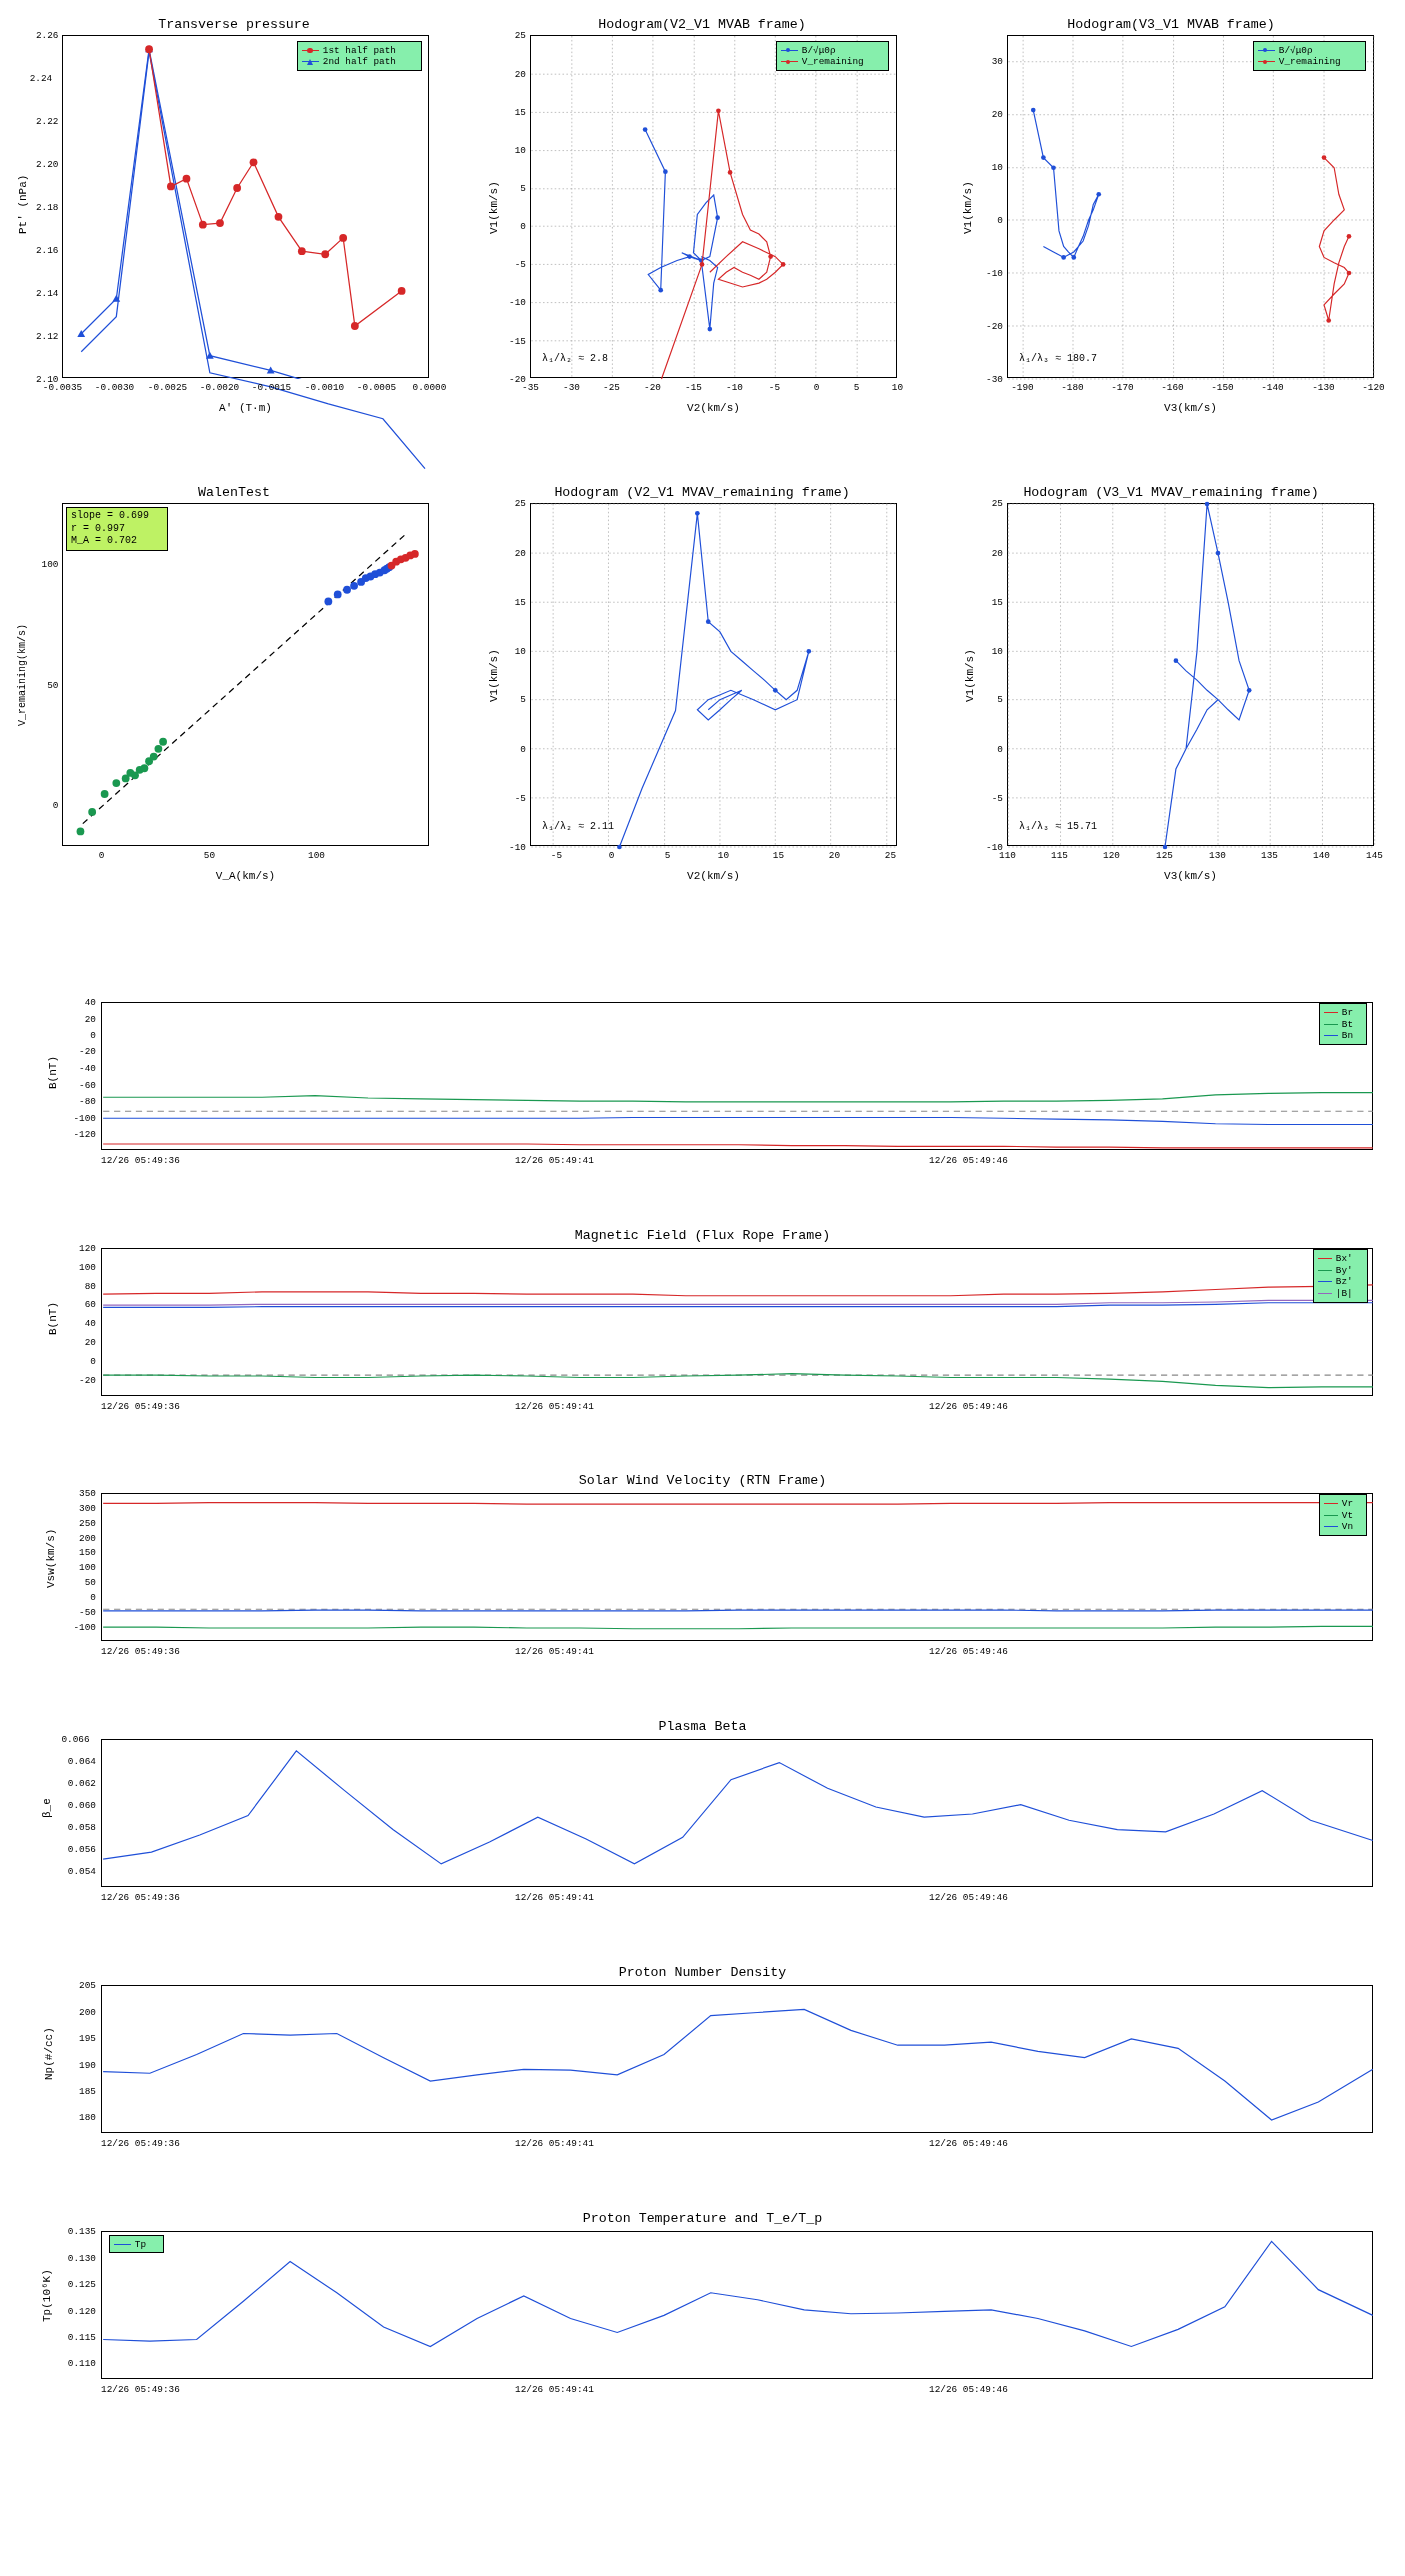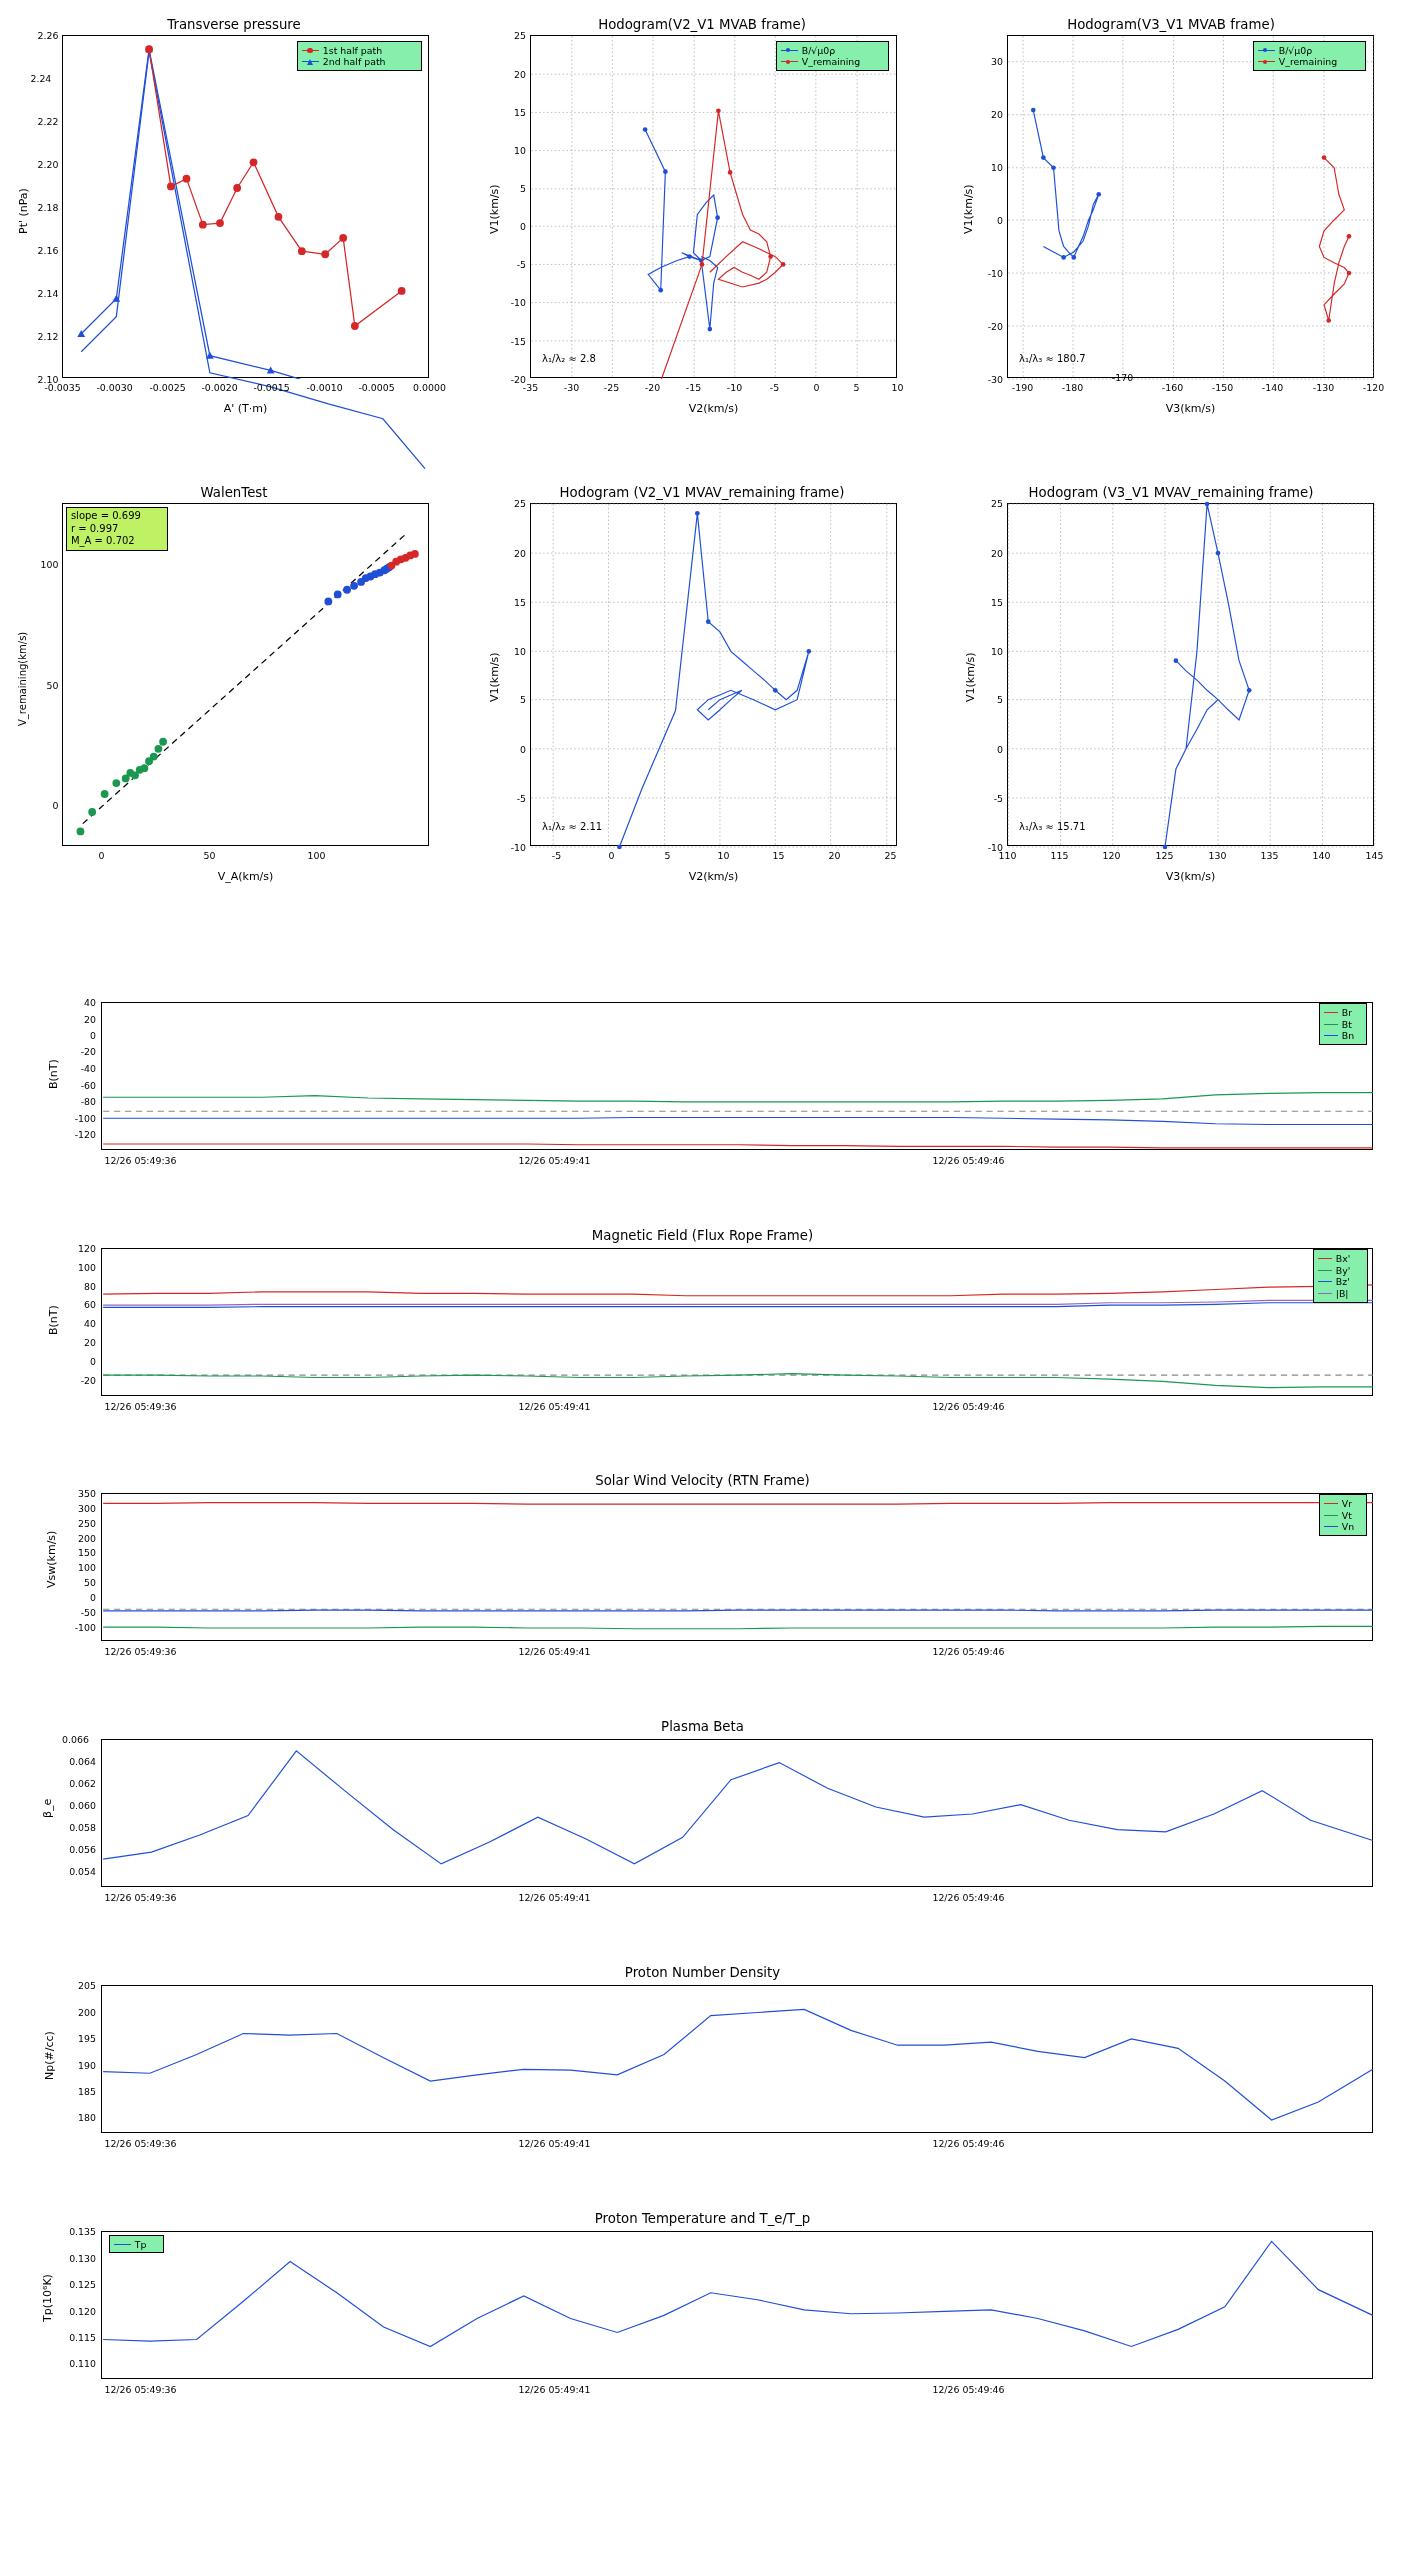--- a/index.html
+++ b/index.html
@@ -1,17 +1,17 @@
 <!DOCTYPE html>
 <html style="font-size:12.5px"><head>
 <meta charset="utf-8">
 <style>
   html,body{margin:0;padding:0;background:#ffffff;}
   body{width:1405px;height:2576px;font-family:"DejaVu Sans","Liberation Sans",sans-serif;color:#000;}
-  .page{position:relative;width:1405px;height:1920px;}
+  .page{position:relative;width:1405px;height:1920px;font-family:Liberation Mono, monospace;}
   .panel{position:absolute;}
   .axes{position:absolute;border:0.8px solid #000;background:#fff;box-sizing:border-box;}
   .title{position:absolute;width:100%;text-align:center;font-size:13.3px;color:#000;}
   .ylabel{position:absolute;transform-origin:0 0;font-size:11px;white-space:nowrap;}
   .xlabel{position:absolute;font-size:11px;text-align:center;white-space:nowrap;}
   .tickx{position:absolute;font-size:9.4px;text-align:center;white-space:nowrap;}
   .ticky{position:absolute;font-size:9.4px;text-align:right;white-space:nowrap;}
   .legend{position:absolute;border:0.8px solid #000;background:#86efac;font-size:9.4px;padding:2.3px 3.9px;box-sizing:border-box;}
   .legend .row{display:flex;align-items:center;height:11.7px;white-space:nowrap;}
   .legend .swatch{display:inline-block;width:17px;height:0;border-top:1.6px solid #000;margin-right:3.9px;position:relative;}
@@ -223,21 +223,21 @@
   </div>
   <div class="ticky" style="left:35px;top:56px;width:31px;">30</div>
   <div class="ticky" style="left:35px;top:109px;width:31px;">20</div>
   <div class="ticky" style="left:35px;top:162px;width:31px;">10</div>
   <div class="ticky" style="left:35px;top:215px;width:31px;">0</div>
   <div class="ticky" style="left:35px;top:268px;width:31px;">-10</div>
   <div class="ticky" style="left:35px;top:321px;width:31px;">-20</div>
   <div class="ticky" style="left:35px;top:374px;width:31px;">-30</div>
   <div class="tickx" style="left:58px;top:382px;width:55px;">-190</div>
   <div class="tickx" style="left:108px;top:382px;width:55px;">-180</div>
-  <div class="tickx" style="left:158px;top:372px;width:55px;">-170</div>
+  <div class="tickx" style="left:158px;top:382px;width:55px;">-170</div>
   <div class="tickx" style="left:208px;top:382px;width:55px;">-160</div>
   <div class="tickx" style="left:258px;top:382px;width:55px;">-150</div>
   <div class="tickx" style="left:308px;top:382px;width:55px;">-140</div>
   <div class="tickx" style="left:359px;top:382px;width:55px;">-130</div>
   <div class="tickx" style="left:409px;top:382px;width:55px;">-120</div>
   <div class="xlabel" style="left:70px;top:402px;width:367px;">V3(km/s)</div>
   <div class="ylabel" style="left:25px;top:234px;transform:rotate(-90deg);">V1(km/s)</div>
   <div class="annot" style="left:82px;top:353px;">λ₁/λ₃ ≈ 180.7</div>
   <div class="legend" style="left:316px;top:41px;width:113px;">
     <div class="row">

